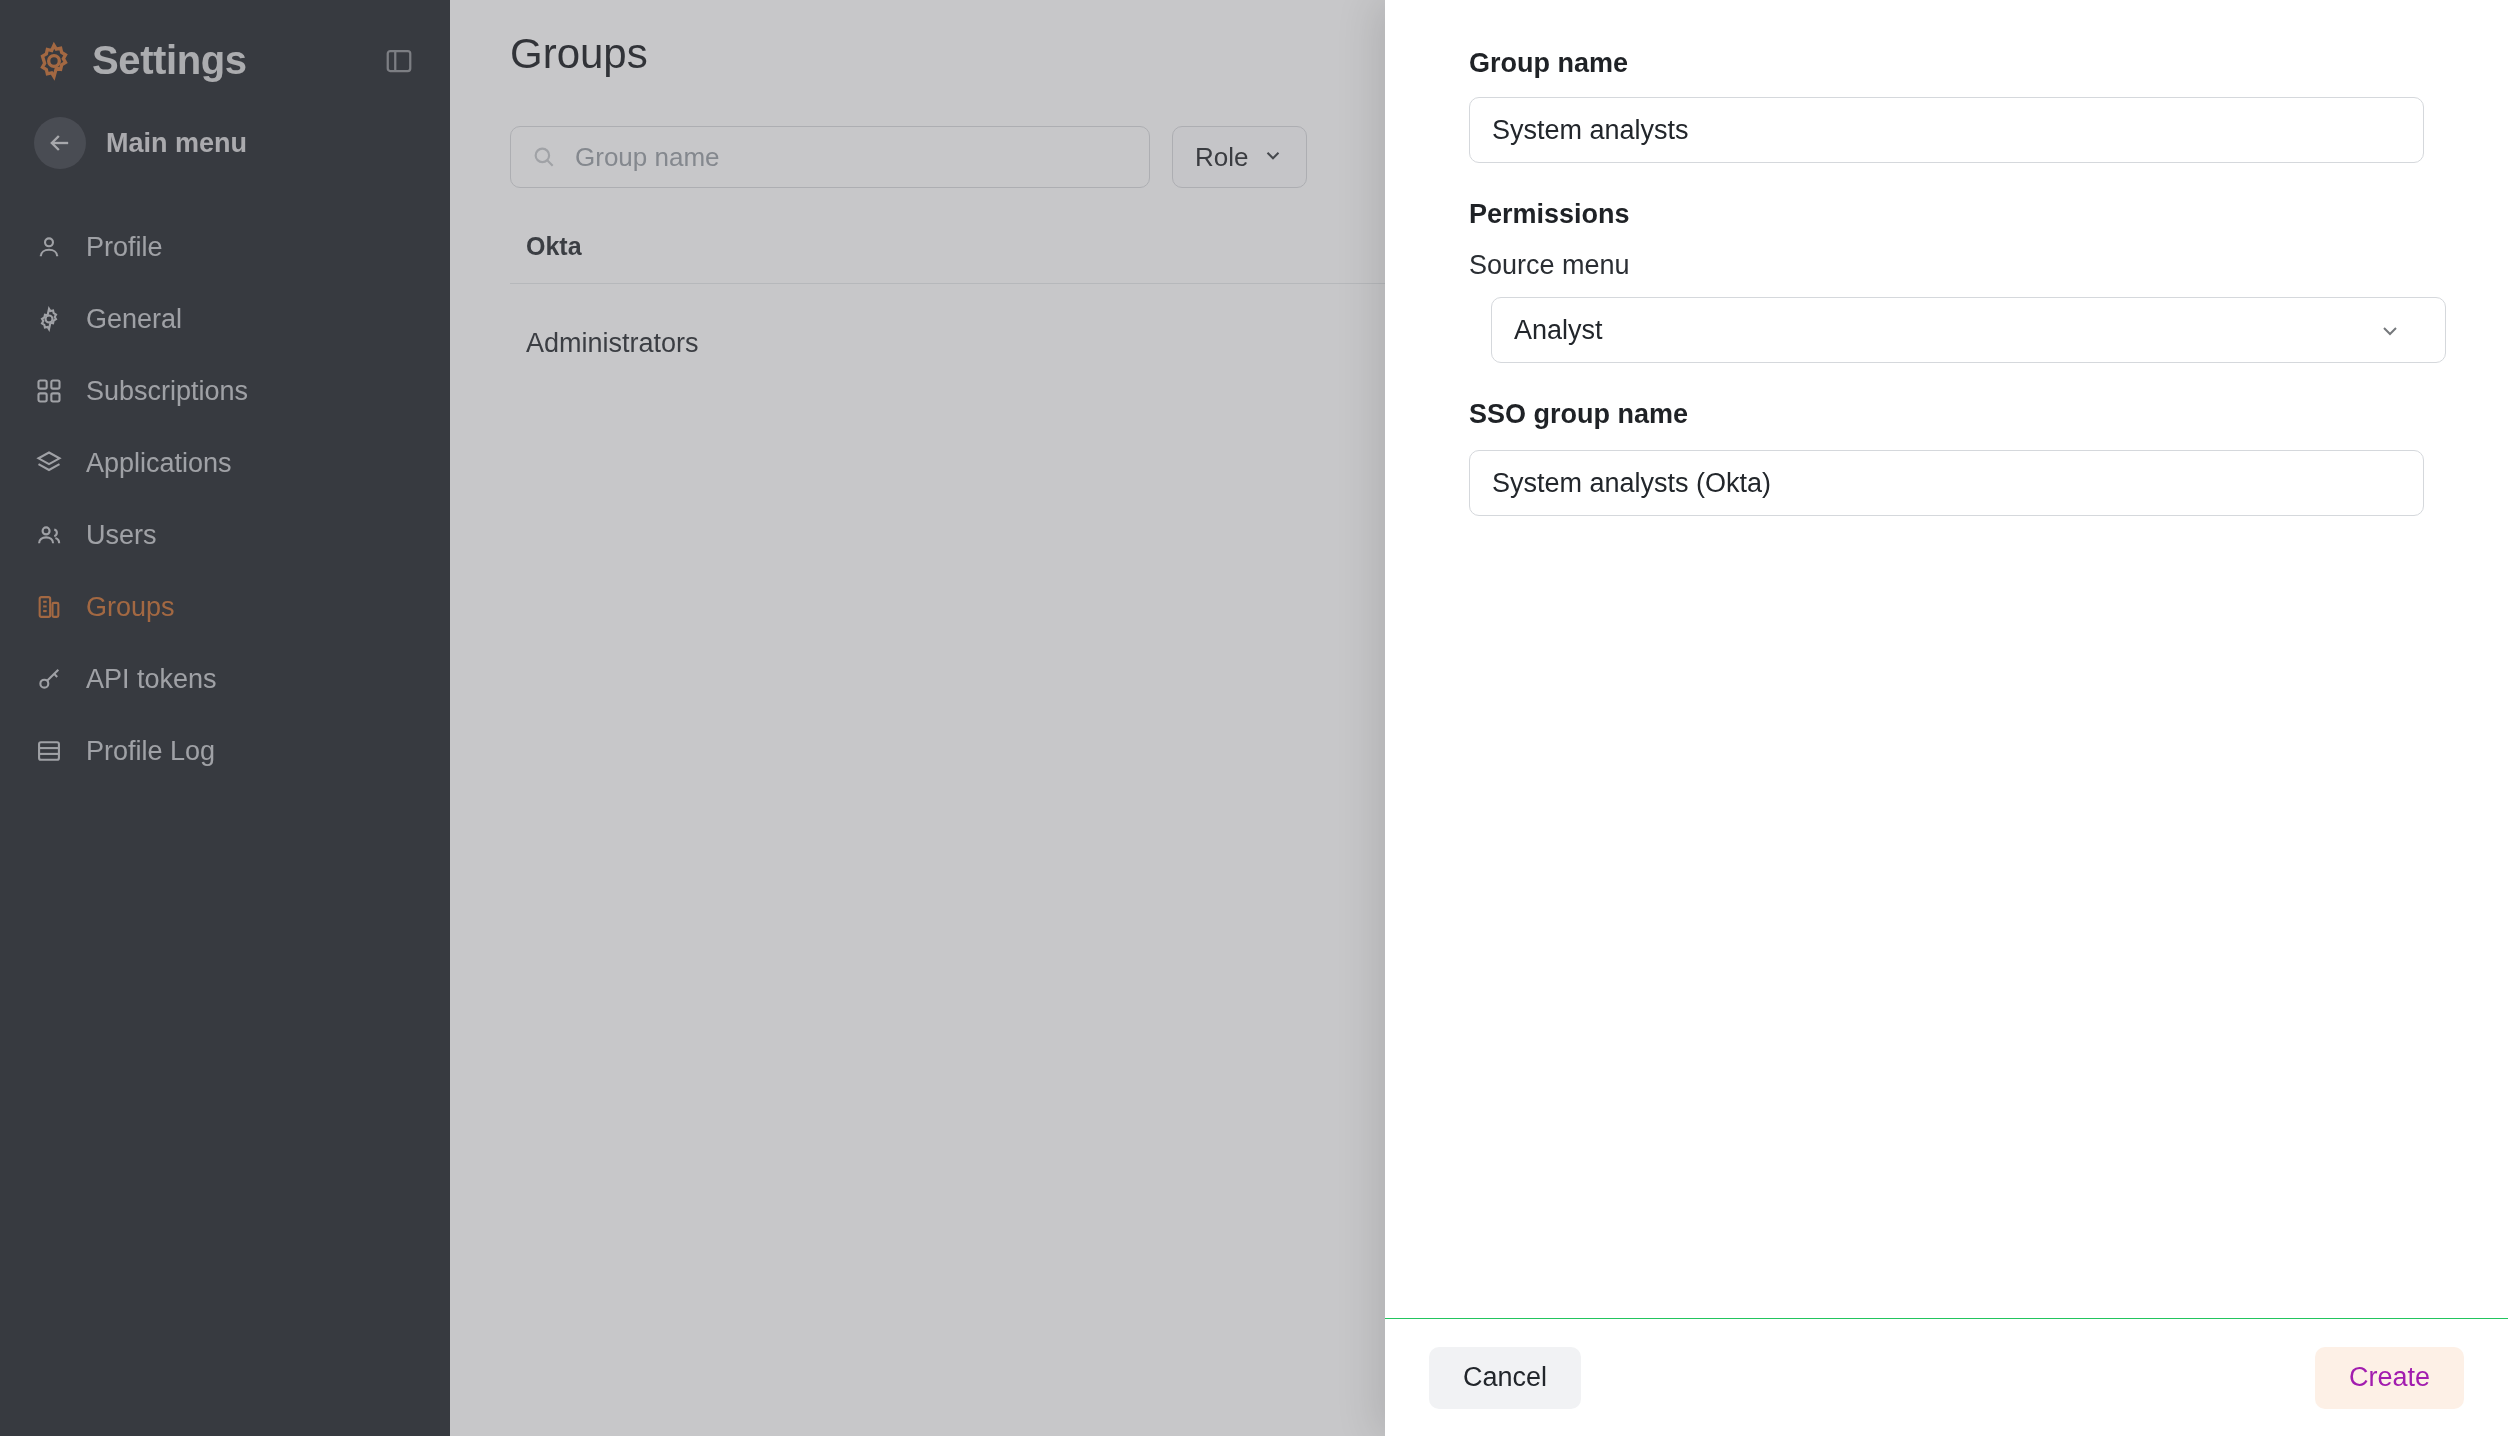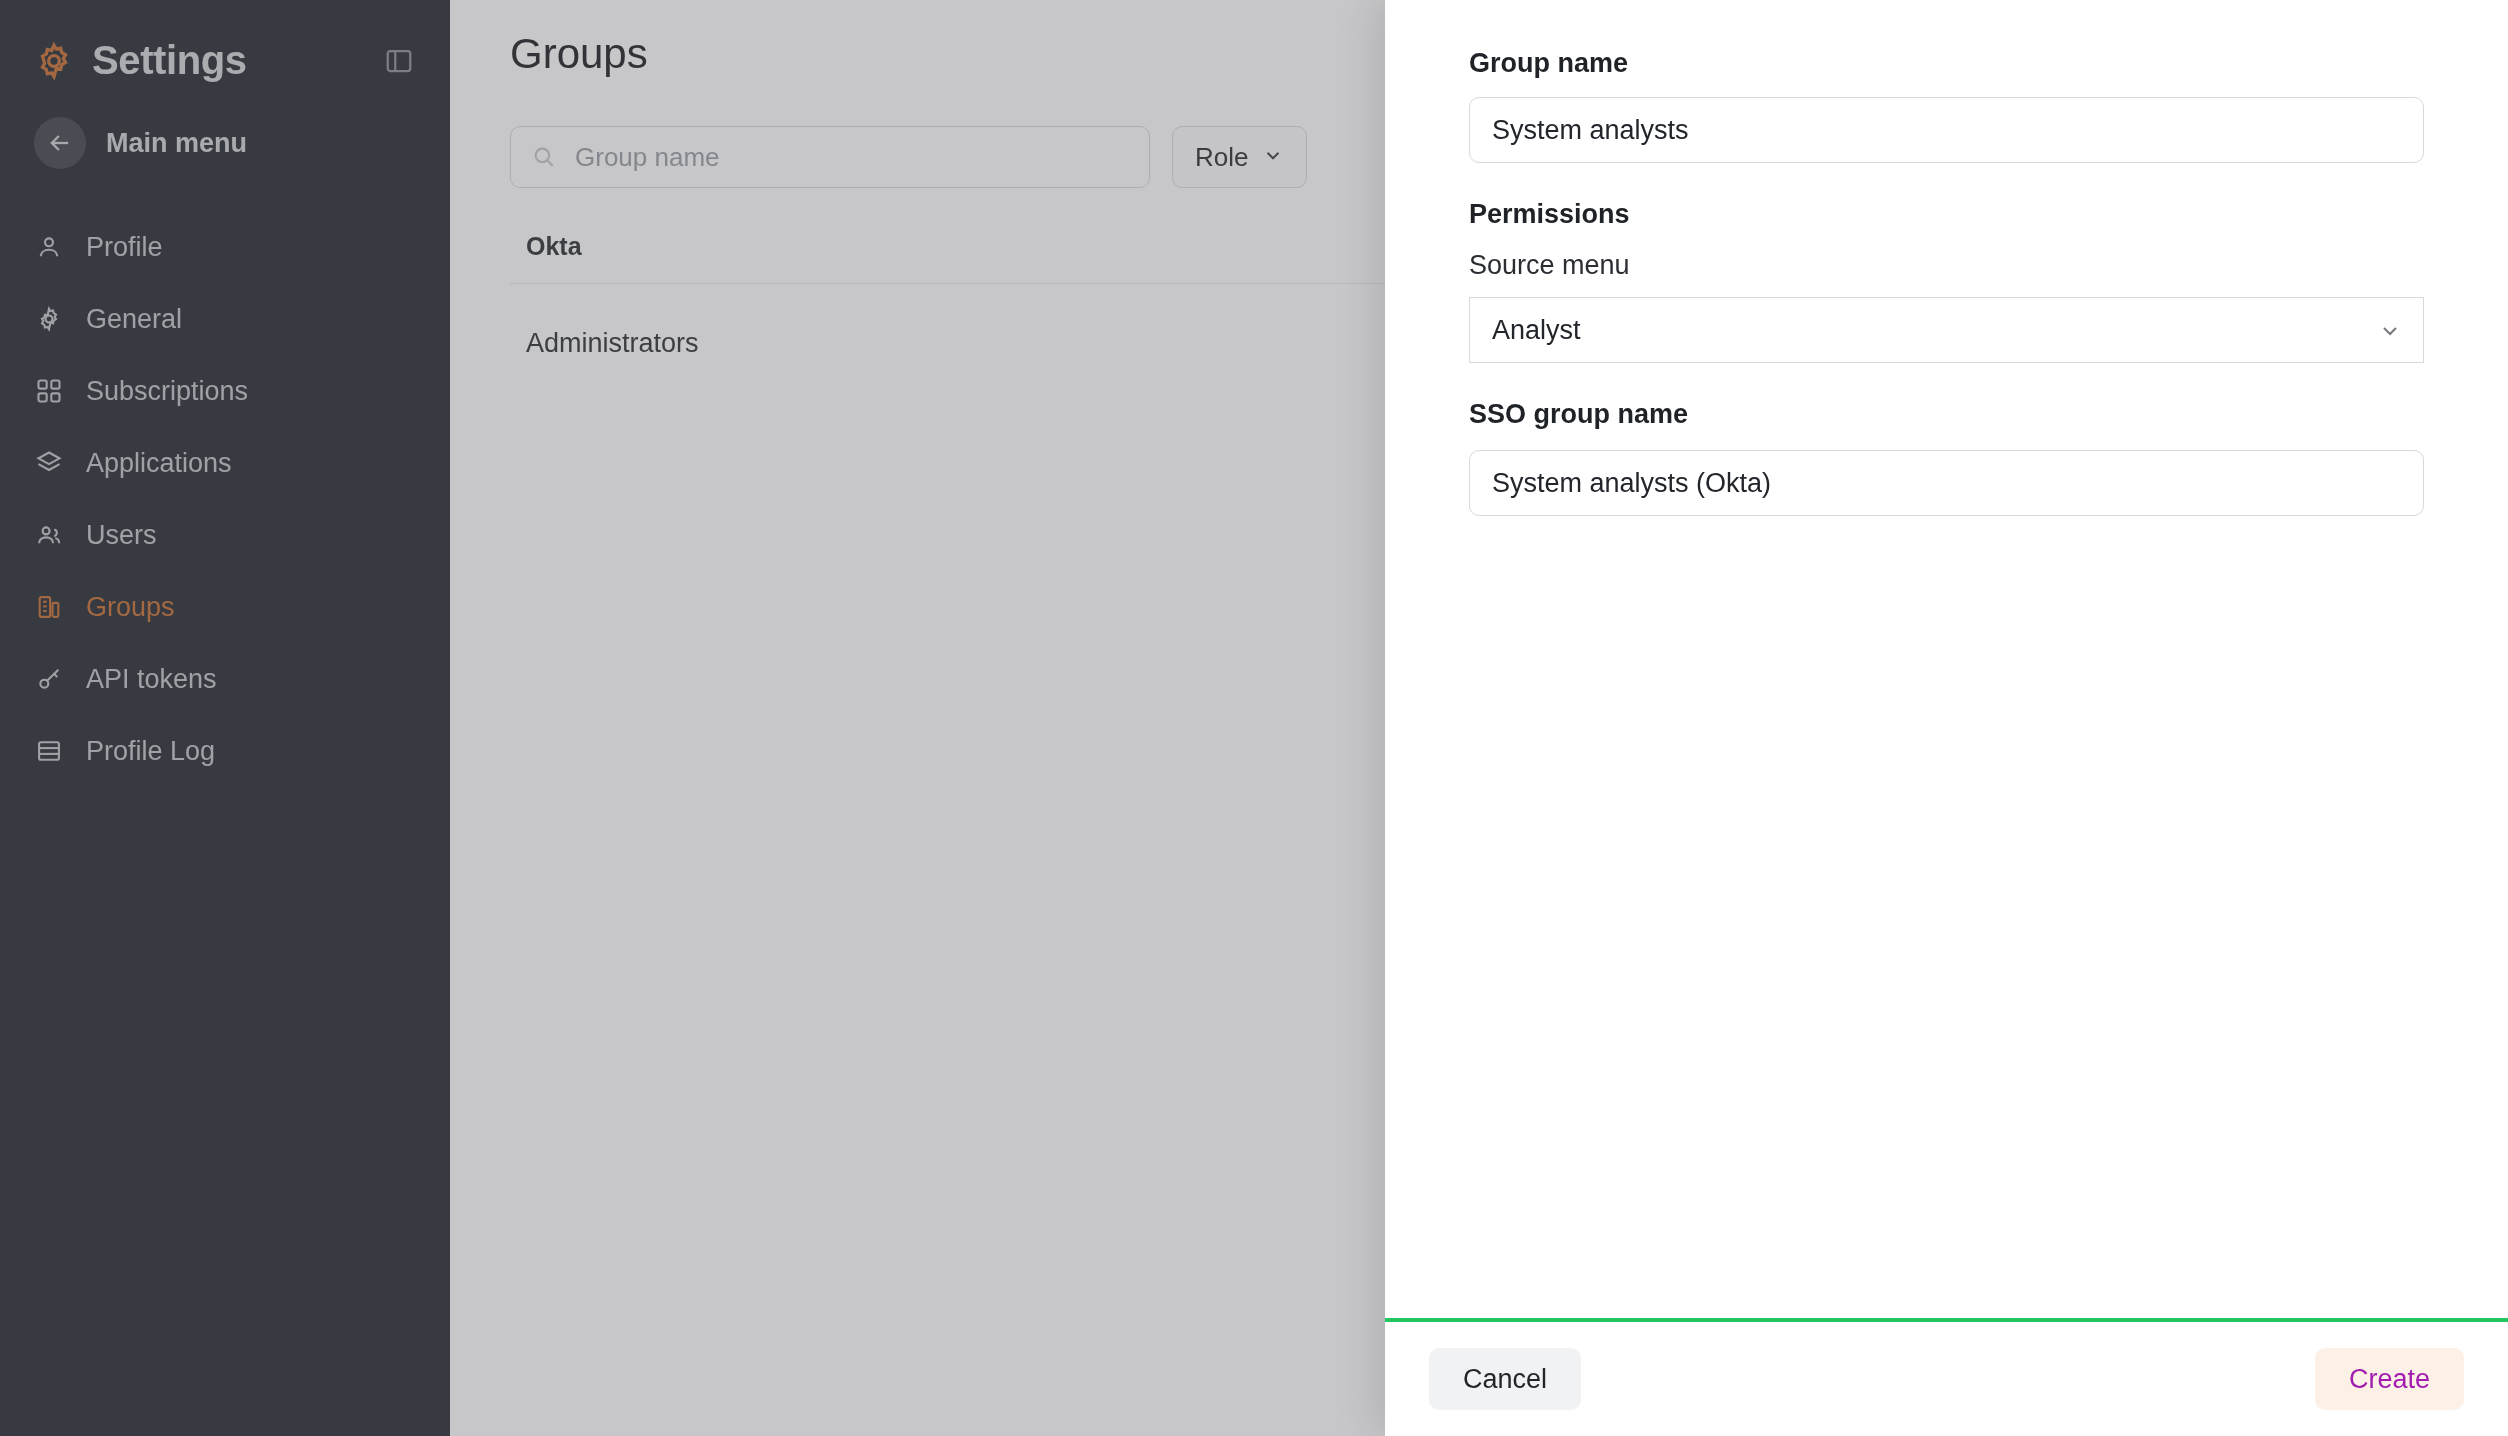--- a/index.html
+++ b/index.html
@@ -207,37 +207,38 @@
     color: #22262b;
     font-family: "Liberation Sans", sans-serif;
     background: #fff;
     outline: none;
   }
   .select-wrap { position: relative; }
   .select-input {
     width: 100%;
     height: 66px;
     border: 1px solid #d5d8dc;
-    border-radius: 0;
+    border-radius: 10px;
     padding: 0 22px;
     font-size: 27px;
     color: #22262b;
     display: flex; align-items: center;
     background: #fff;
     cursor: pointer;
+    margin-left: 22px;
   }
   .select-chevron {
     position: absolute;
     right: 22px; top: 50%; transform: translateY(-50%);
     width: 24px; height: 24px;
     opacity: 0.7;
   }
   .drawer-foot {
     flex: 0 0 118px;
-    border-top: 4px solid #22c55e;
+    border-top: 1px solid #22c55e;
     display: flex; align-items: center; justify-content: space-between;
     padding: 0 44px;
   }
   .btn-cancel {
     height: 62px;
     padding: 0 34px;
     border-radius: 10px;
     background: #f1f2f4;
     border: 0;
     font-size: 27px;

